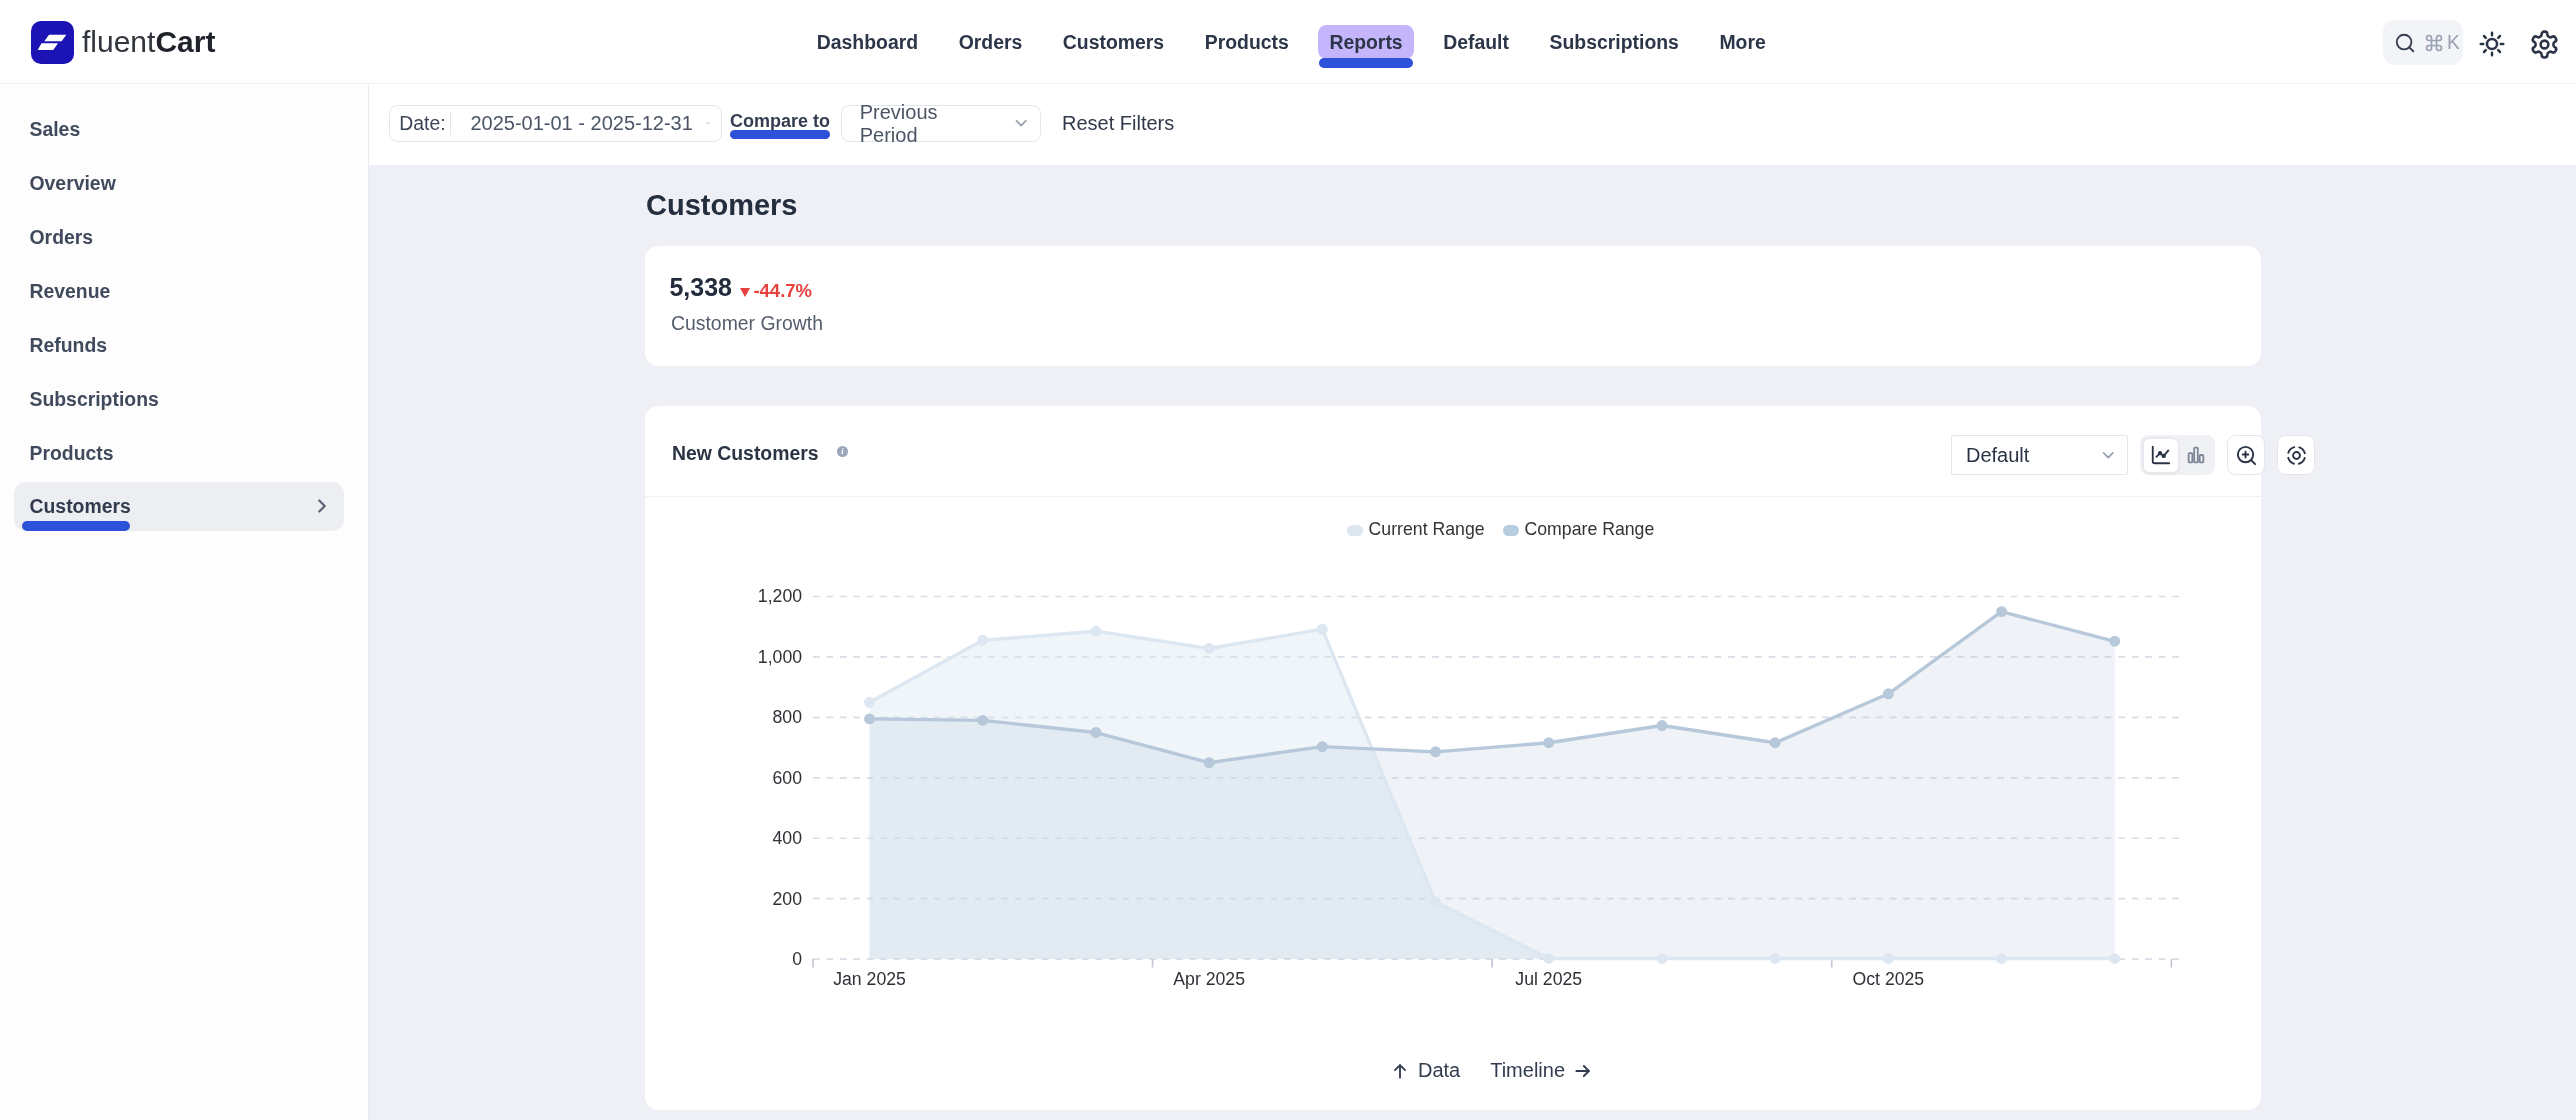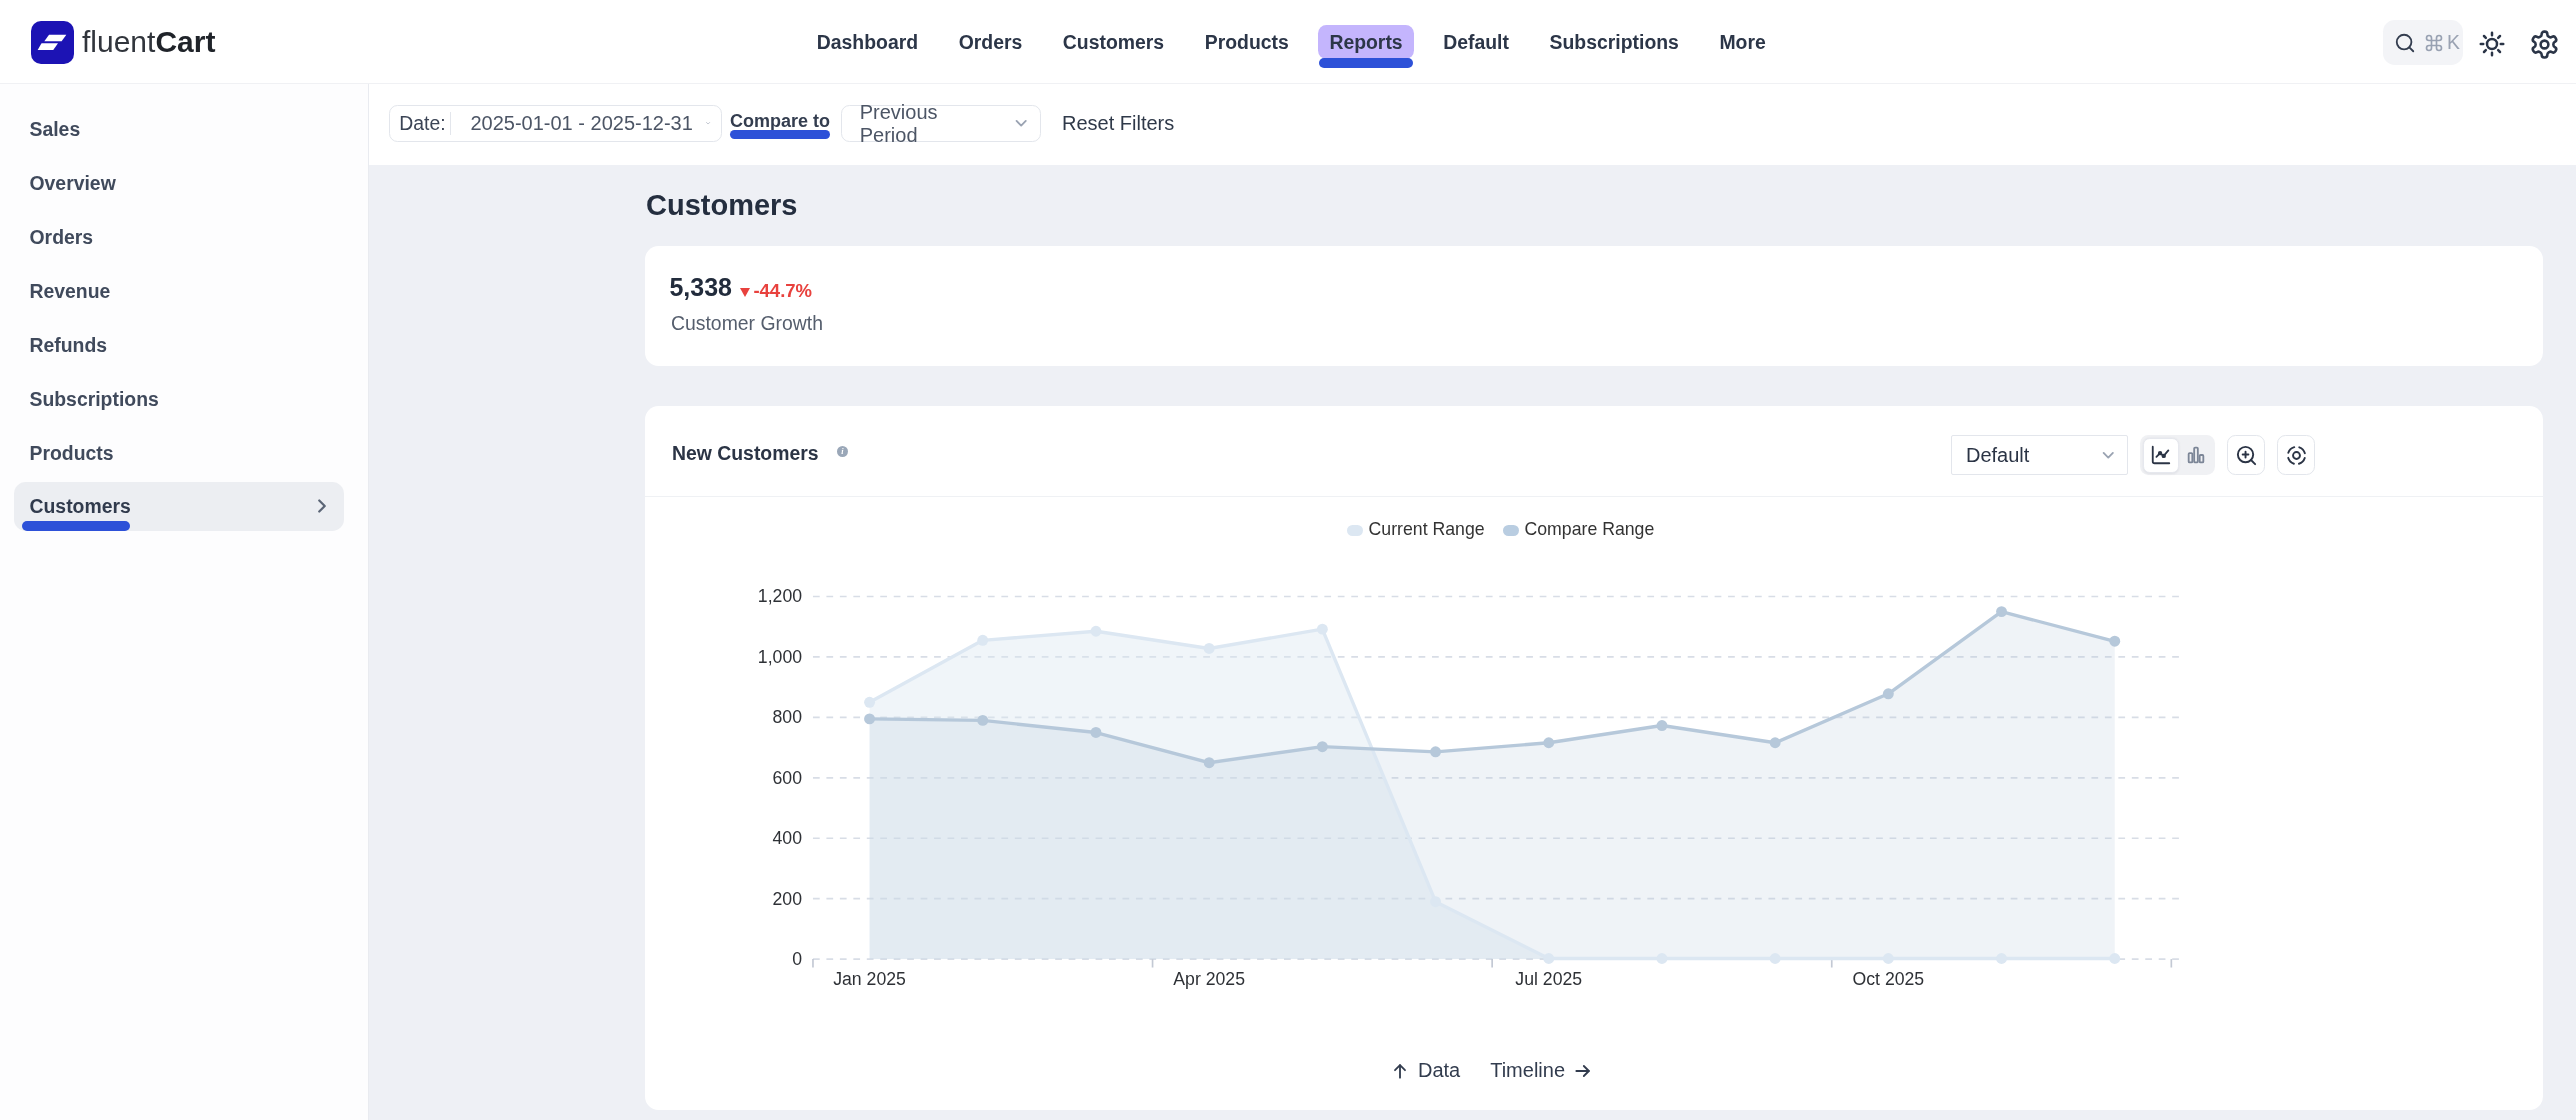--- a/index.html
+++ b/index.html
@@ -34,21 +34,21 @@
 #datePill .val { padding-left:7.6px; font-size:20px; white-space:nowrap; }
 #prevPill { left:472px; width:200px; padding-left:17.7px; }
 .pillChev { margin-left:auto; margin-right:10px; }
 #compareTo { position:absolute; left:361px; top:27px; font-size:18px; font-weight:700; color:#333d4f; }
 #compareTo::after { content:""; position:absolute; left:0; right:0; bottom:-6.7px; height:8.4px; border-radius:5px; background:#2d51d8; }
 #resetFilters { position:absolute; left:693px; top:28px; font-size:20px; font-weight:400; color:#2f3949; }
 
 
 #content { position:absolute; left:369px; top:165px; width:2207px; height:955px; background:#eef0f5; }
 #pageTitle { position:absolute; left:277px; top:23.6px; font-size:29px; font-weight:700; color:#242e3f; }
-.card { position:absolute; left:276px; width:1898px; background:#fff; border-radius:13.5px; }
+.card { position:absolute; left:276px; width:1616px; background:#fff; border-radius:13.5px; }
 #growthCard { top:81px; height:120px; }
 #gNum { position:absolute; left:24.4px; top:27px; font-size:25px; font-weight:700; color:#222c3c; }
 #gPct { position:absolute; left:95px; top:34px; font-size:18.5px; font-weight:700; color:#e8413d; }
 #gTri { display:inline-block; width:0; height:0; border-left:5.9px solid transparent; border-right:5.9px solid transparent; border-top:9.3px solid #e8413d; margin-right:3.4px; }
 #gLabel2 { position:absolute; left:26px; top:66px; font-size:19.4px; color:#555e6d; }
 #chartCard { top:241px; height:704px; }
 #chartHead { position:absolute; left:0; top:0; width:100%; height:91px; border-bottom:1.7px solid #eff1f4; }
 #ncTitle { position:absolute; left:27px; top:36px; font-size:19.4px; font-weight:700; color:#2b3445; }
 #infoDot { position:absolute; left:192px; top:40px; width:11px; height:11px; border-radius:50%; background:#9aa7b8; color:#fff; text-align:center; font-size:8.4px; line-height:11px; font-weight:700; font-style:italic; font-family:"Liberation Serif",serif; }
 #defaultSel { position:absolute; left:1306px; top:29px; width:177px; height:40px; border:1.7px solid #e3e6ec; border-radius:2px; display:flex; align-items:center; font-size:20px; color:#2b3445; padding-left:14px; }

